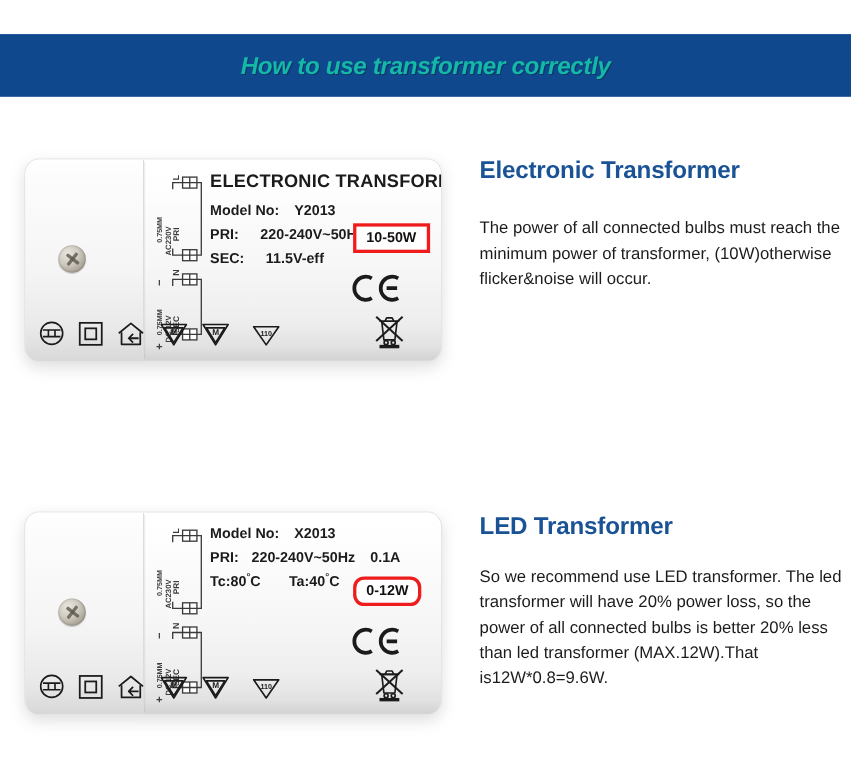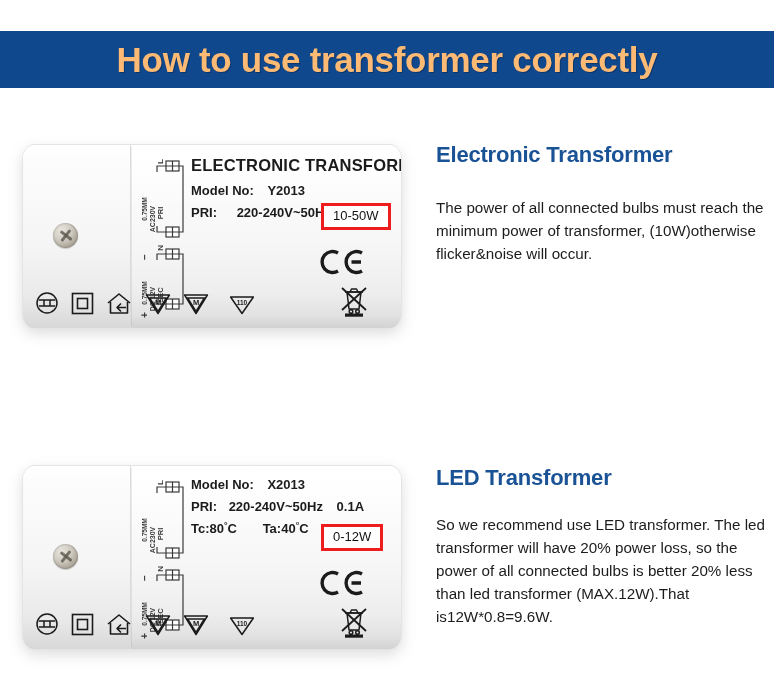--- a/index.html
+++ b/index.html
@@ -23,27 +23,28 @@
     top: 31px;
     width: 774px;
     height: 57px;
     background: #10488e;
     display: flex;
     align-items: center;
     justify-content: center;
     box-sizing: border-box;
   }
   .banner-title {
-    color: #fdba74;
-    font-size: 35px;
+    color: #14b8a6;
+    font-size: 22px;
     font-weight: bold;
     letter-spacing: -0.3px;
     line-height: 1;
     text-shadow: 1px 1px 0 rgba(0,0,0,0.25);
     white-space: nowrap;
+    font-style: italic;
   }
 
   
   .section-heading {
     position: absolute;
     color: #1a5296;
     font-size: 22px;
     font-weight: bold;
     line-height: 1.1;
     letter-spacing: -0.2px;
@@ -187,21 +188,21 @@
     line-height: 0;
   }
   
   .watt-box {
     position: absolute;
     border: 3px solid #ee1c1c;
     box-sizing: border-box;
     background: #ffffff;
     padding: 2px 9px 3px 9px;
     font-size: 13px;
-    font-weight: normal;
+    font-weight: bold;
     line-height: 1.25;
     color: #111111;
     white-space: nowrap;
   }
 
   
   .ce-mark {
     position: absolute;
     color: #1b1b1b;
   }
@@ -281,20 +282,24 @@
         <span class="k">Model No:</span>
         <span class="v" style="margin-left:10px;text-align:right;">Y2013</span>
       </div>
 
       <div class="label-row">
         <span class="k">PRI:</span>
         <span class="v" style="margin-left:16px;">220-240V~50Hz</span>
         <span class="v" style="margin-left:10px;">0.26A</span>
       </div>
 
+      <div class="label-row">
+        <span class="k">SEC:</span>
+        <span class="v" style="margin-left:16px;">11.5V-eff</span>
+      </div>
 
     </div>
 
     <div class="watt-box" style="left:298px; top:58px;">10-50W</div>
 
     <div class="ce-mark" style="left:295px; top:104px;">
       <svg width="52" height="26" viewBox="0 0 52 26" fill="none" stroke="#1b1b1b" stroke-width="3.4" stroke-linecap="butt">
         <path d="M20 4 A10.5 10.5 0 1 0 20 22"></path>
         <path d="M44 4 A10.5 10.5 0 1 0 44 22"></path>
         <path d="M33.5 13 h9.5"></path>
@@ -420,21 +425,21 @@
         <span class="v" style="margin-left:10px;">0.1A</span>
       </div>
 
 
       <div class="label-row" style="margin-top:2px;">
         <span class="k">Tc:80</span><span class="deg">°</span><span>C</span>
         <span class="v" style="margin-left:22px;">Ta:40</span><span class="deg">°</span><span>C</span>
       </div>
     </div>
 
-    <div class="watt-box" style="left:298px; top:58px;">0-12W</div>
+    <div class="watt-box" style="left:298px; top:58px;border-radius:10px;">0-12W</div>
 
     <div class="ce-mark" style="left:295px; top:104px;">
       <svg width="52" height="26" viewBox="0 0 52 26" fill="none" stroke="#1b1b1b" stroke-width="3.4" stroke-linecap="butt">
         <path d="M20 4 A10.5 10.5 0 1 0 20 22"></path>
         <path d="M44 4 A10.5 10.5 0 1 0 44 22"></path>
         <path d="M33.5 13 h9.5"></path>
       </svg>
     </div>
 
     <div class="icon-row" style="left:12px; top:146px;">

